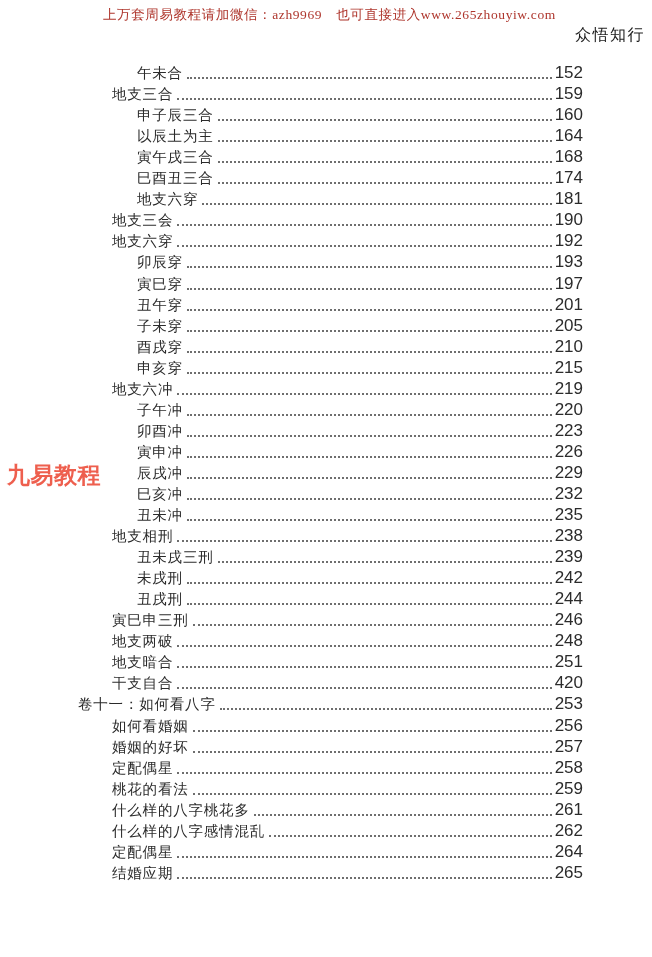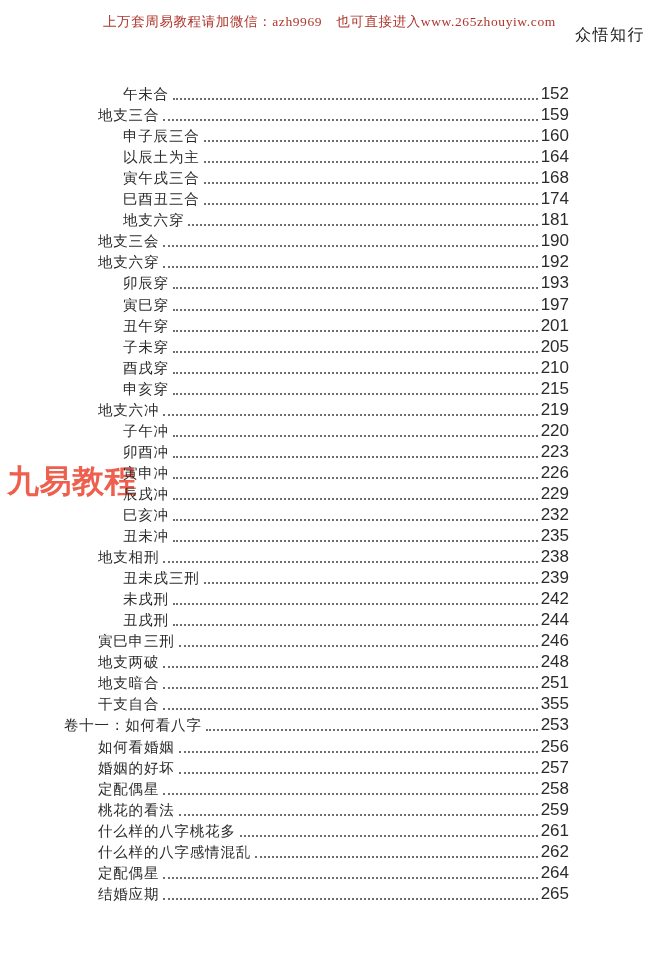--- a/index.html
+++ b/index.html
@@ -4,44 +4,44 @@
 <style>
   html,body{margin:0;padding:0;background:#ffffff;}
   .page{
     position:relative;
     width:652px;height:957px;
     background:#ffffff;
     overflow:hidden;
     font-family:"Liberation Sans", sans-serif;
   }
   .promo{
-    position:absolute;top:14px;left:103px;
+    position:absolute;top:7px;left:103px;
     font-family:"Liberation Serif", serif;
     font-size:13.5px;line-height:16px;
     color:var(--promo-color,#ae352c);
     letter-spacing:0.6px;
     white-space:nowrap;
   }
   .brand{
     position:absolute;top:25px;right:7px;
     font-family:"Liberation Serif", serif;
     font-size:16px;color:var(--brand-color,#1c1c1c);
     letter-spacing:1.5px;
     white-space:nowrap;
   }
   .watermark{
     position:absolute;top:461px;left:7px;
-    font-size:32px;line-height:1.25;
+    font-size:23px;line-height:1.25;
     font-weight:bold;
     color:var(--watermark-color,#ee5f4e);
     letter-spacing:0.5px;
     white-space:nowrap;
   }
   .toc{
-    position:absolute;top:62px;left:64px;width:505px;margin-top:21px;
+    position:absolute;top:62px;left:78px;width:505px;
   }
   .toc-row{
     display:flex;align-items:flex-end;
     height:21.05px;
     overflow:hidden;
   }
   .toc-row.level-1{padding-left:34px;align-items:flex-end;}
   .toc-row.level-2{padding-left:59px;}
   .toc-title{
     font-size:14.5px;line-height:20px;
@@ -210,21 +210,21 @@
         <span class="toc-page">248</span>
       </div>
       <div class="toc-row level-1">
         <span class="toc-title">地支暗合</span>
         <span class="toc-leader"></span>
         <span class="toc-page">251</span>
       </div>
       <div class="toc-row level-1">
         <span class="toc-title">干支自合</span>
         <span class="toc-leader"></span>
-        <span class="toc-page">355</span>
+        <span class="toc-page">420</span>
       </div>
       <div class="toc-row level-0">
         <span class="toc-title">卷十一：如何看八字</span>
         <span class="toc-leader"></span>
         <span class="toc-page">253</span>
       </div>
       <div class="toc-row level-1">
         <span class="toc-title">如何看婚姻</span>
         <span class="toc-leader"></span>
         <span class="toc-page">256</span>

